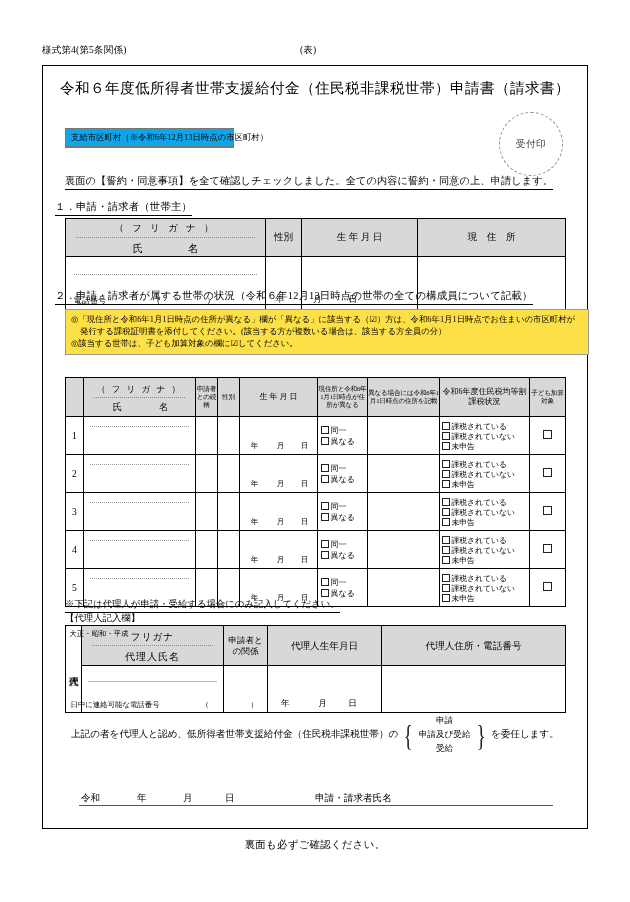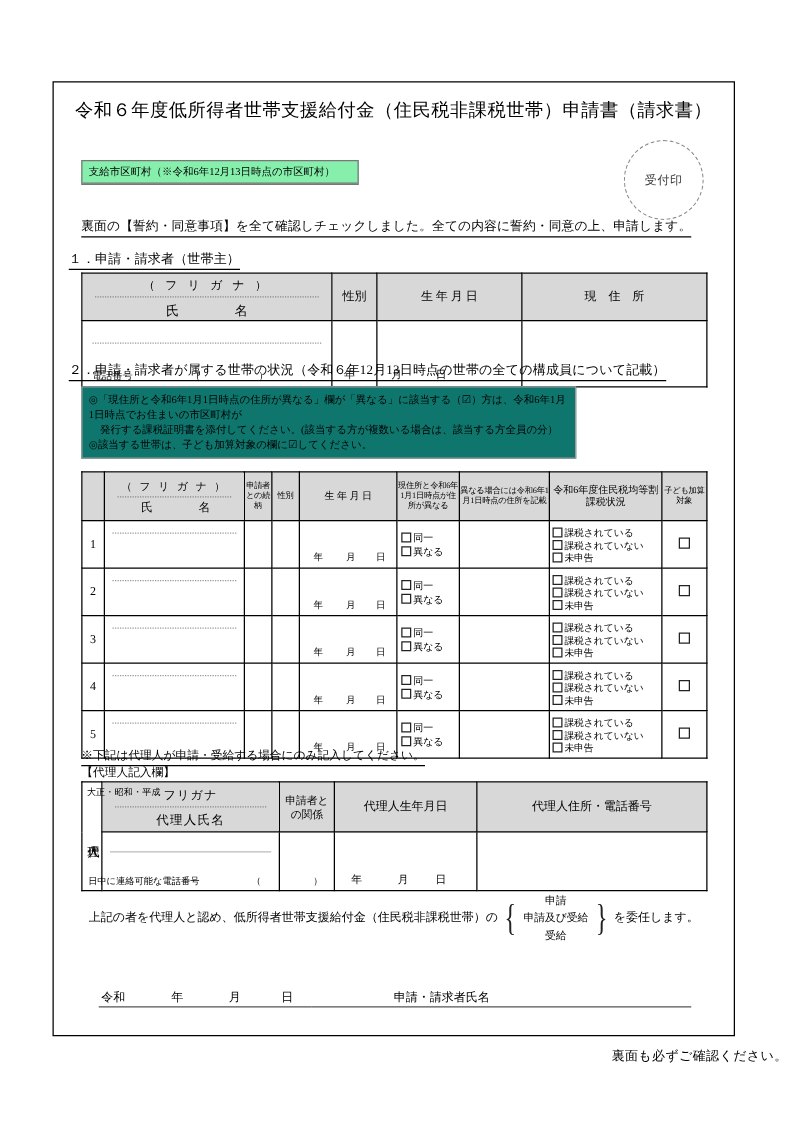--- a/index.html
+++ b/index.html
@@ -59,24 +59,24 @@
     margin-top: 4px;
     letter-spacing: .1px;
   }
   .subtitle span { border-bottom: 1px solid #000; padding-bottom: 1px; }
 
   
   .muni {
     position: absolute;
     left: 22px;
     top: 62px;
-    width: 222px;
+    width: 169px;
     border: 1px solid #777;
     box-sizing: border-box;
-    background: #86efac;
+    background: #0ea5e9;
   }
   .muni-top {
     font-size: 8.4px;
     padding: 3px 4px 3px 5px;
     border-bottom: 1px solid #777;
     white-space: nowrap;
   }
   .muni-bottom {
     font-size: 11.4px;
     text-align: center;
@@ -195,27 +195,27 @@
     font-size: 8.2px;
     white-space: nowrap;
   }
   .addr-foot .paren { margin-left: 44px; letter-spacing: 10px; }
 
   
   .notebox {
     position: absolute;
     left: 22px;
     top: 243px;
-    width: 396px;
+    width: 524px;
     border: 1px solid #9a9a9a;
     box-sizing: border-box;
     padding: 4px 5px 4px 5px;
     font-size: 8.4px;
     line-height: 1.42;
-    background: #0f766e;
+    background: #fde047;
   }
   .notebox .ind { padding-left: 9px; display: block; }
 
   
   #tbl-household {
     position: absolute;
     left: 22px;
     top: 311px;
     width: 500px;
   }
@@ -357,30 +357,34 @@
     box-sizing: border-box;
   }
   .sig .lbl { position: absolute; bottom: 1px; }
 
   
   .footer {
     position: absolute;
     top: 838px;
     left: 0;
     width: 630px;
-    text-align: right;
+    text-align: center;
     font-size: 10.4px;
     letter-spacing: .3px;
   }
 </style>
 </head>
 <body>
 
 <div class="page">
 
+  <div class="top-row">
+    <span>様式第4(第5条関係)</span>
+    <span class="omote">(表)</span>
+  </div>
 
   <div class="frame">
 
     <div class="title">令和６年度低所得者世帯支援給付金（住民税非課税世帯）申請書（請求書）</div>
 
     <div class="muni">
       <div class="muni-top">支給市区町村（※令和6年12月13日時点の市区町村）</div>
     </div>
 
     <div class="seal">

